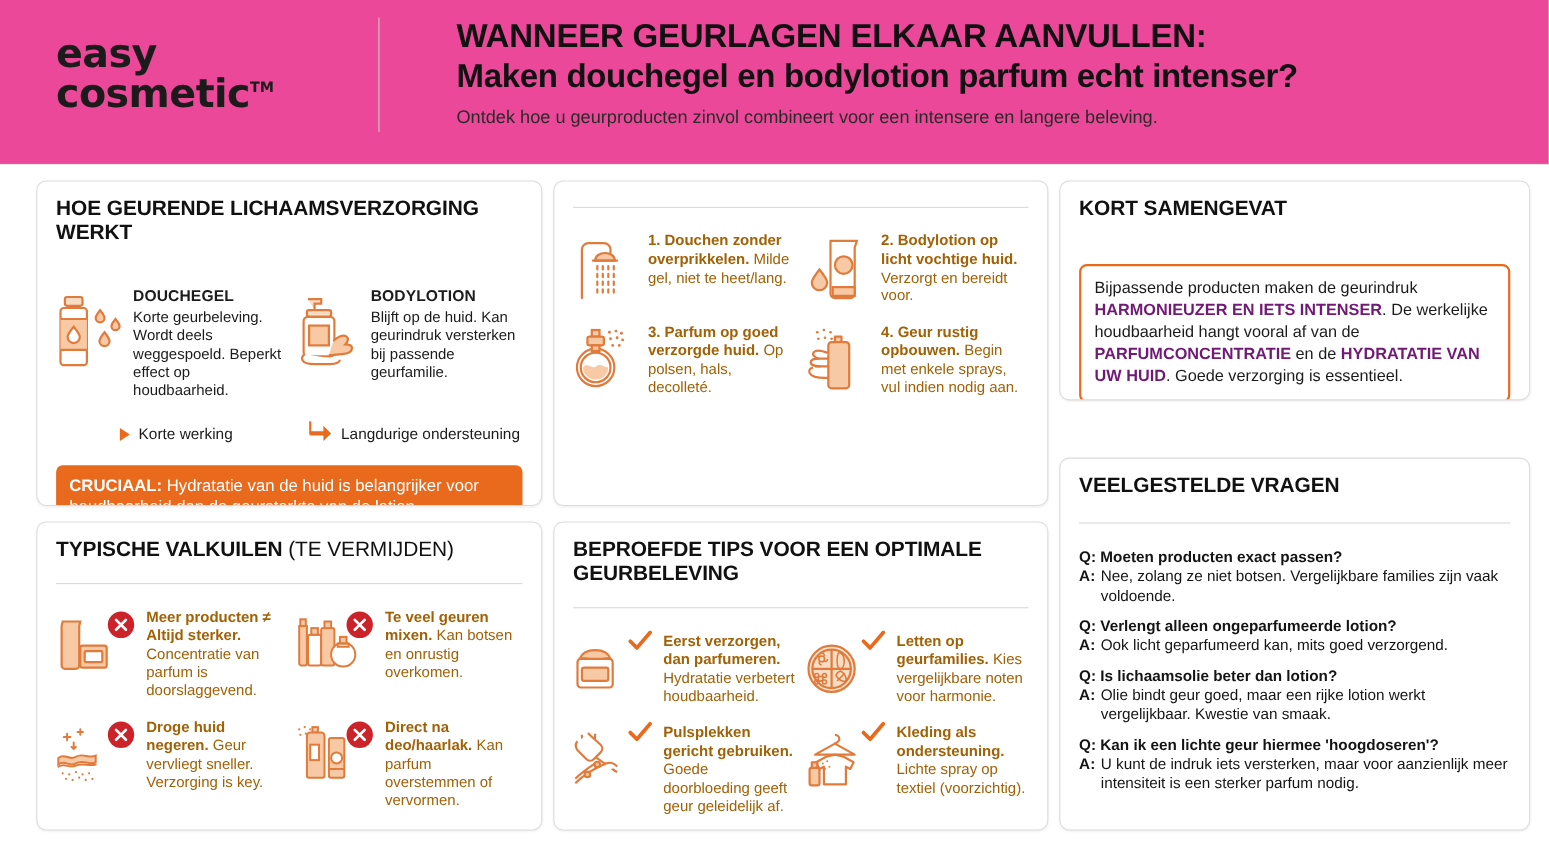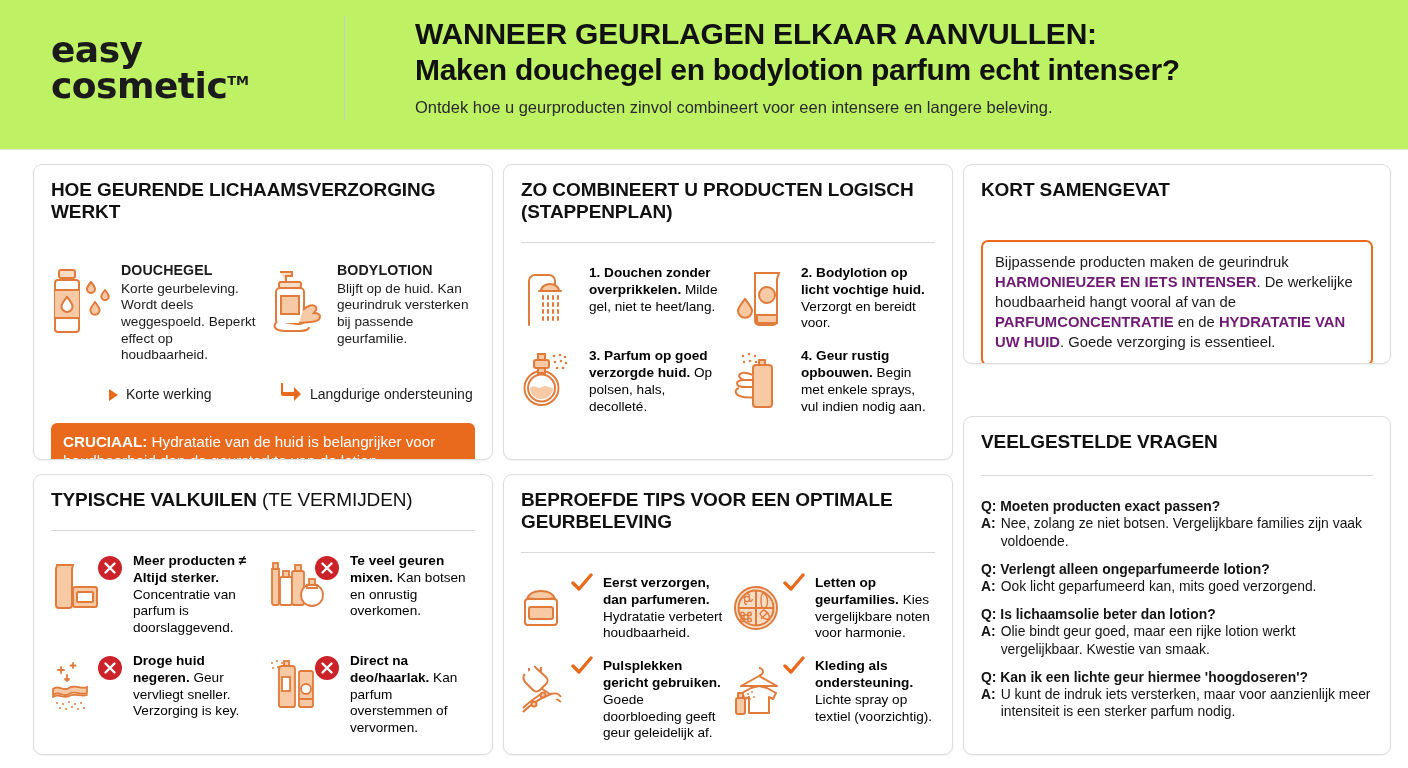--- a/index.html
+++ b/index.html
@@ -7,21 +7,21 @@
     width: 1408px; height: 768px;
     font-family: "Liberation Sans", sans-serif;
     background: #ffffff;
     overflow: hidden;
     -webkit-font-smoothing: antialiased;
   }
   .page { width: 1408px; height: 768px; display: flex; flex-direction: column; background:#fff; }
 
   
   .header {
-    height: 150px; background: #bef264; flex: 0 0 150px;
+    height: 150px; background: #ec4899; flex: 0 0 150px;
     display: flex; align-items: center; padding: 0 0 14px 0;
     border-bottom: 1px solid #e3e3e3;
     gap: 48px;
   }
   .logo-wrap {
     width: 296px; flex: 0 0 296px; height: 100%;
     display: flex; align-items: center; justify-content: center;
   }
   .logo {
     font-family: "DejaVu Sans", sans-serif;
@@ -82,21 +82,21 @@
   .crucial {
     margin-top: 11px; background: #EA6A1D; color: #fff; border-radius: 6px;
     padding: 9px 12px 10px 12px; font-size: 15.2px; line-height: 1.27;
   }
   .crucial b { font-weight: 700; }
 
   
   .quad { display: grid; grid-template-columns: 1fr 1fr; grid-template-rows: auto auto; gap: 16px 10px; margin-top: 2px; }
   .qitem { display: flex; gap: 8px; }
   .qitem .ic { flex: 0 0 60px; padding-top: 2px; }
-  .qitem .tx { font-size: 13.6px; line-height: 1.235; color: #000000; }
+  .qitem .tx { font-size: 13.6px; line-height: 1.235; color: #a16207; }
   .qitem .tx b { font-weight: 700; }
 
   
   .badge-ic { position: relative; flex: 0 0 74px; padding-top: 4px; }
   .badge-ic .xb { position: absolute; top: 2px; right: 2px; }
   .tip-ic { position: relative; flex: 0 0 74px; padding-top: 6px; }
   .tip-ic .ck { position: absolute; top: -2px; right: 2px; }
 
   
   .sumbox {
@@ -204,24 +204,20 @@
         </div>
       </div>
 
       <div class="crucial">
         <b>CRUCIAAL:</b>
         <span>Hydratatie van de huid is belangrijker voor houdbaarheid dan de geursterkte van de lotion.</span>
       </div>
     </div>
 
     <div class="card">
-      <div class="card-title">
-        <div>ZO COMBINEERT U PRODUCTEN LOGISCH</div>
-        <div>(STAPPENPLAN)</div>
-      </div>
       <div class="rule"></div>
 
       <div class="quad">
         <div class="qitem">
           <div class="ic">
             <svg width="56" height="62" viewBox="0 0 56 62">
               <g fill="none" stroke="#E07B3C" stroke-width="2" stroke-linecap="round">
                 <path d="M8 58V14a6 6 0 0 1 6-6h14a6 6 0 0 1 6 6v3"></path>
                 <path d="M20 24c0-4.5 4.5-7 9-7s9 2.5 9 7z" fill="#F7C9A4"></path>
                 <path d="M18 24h22"></path>

